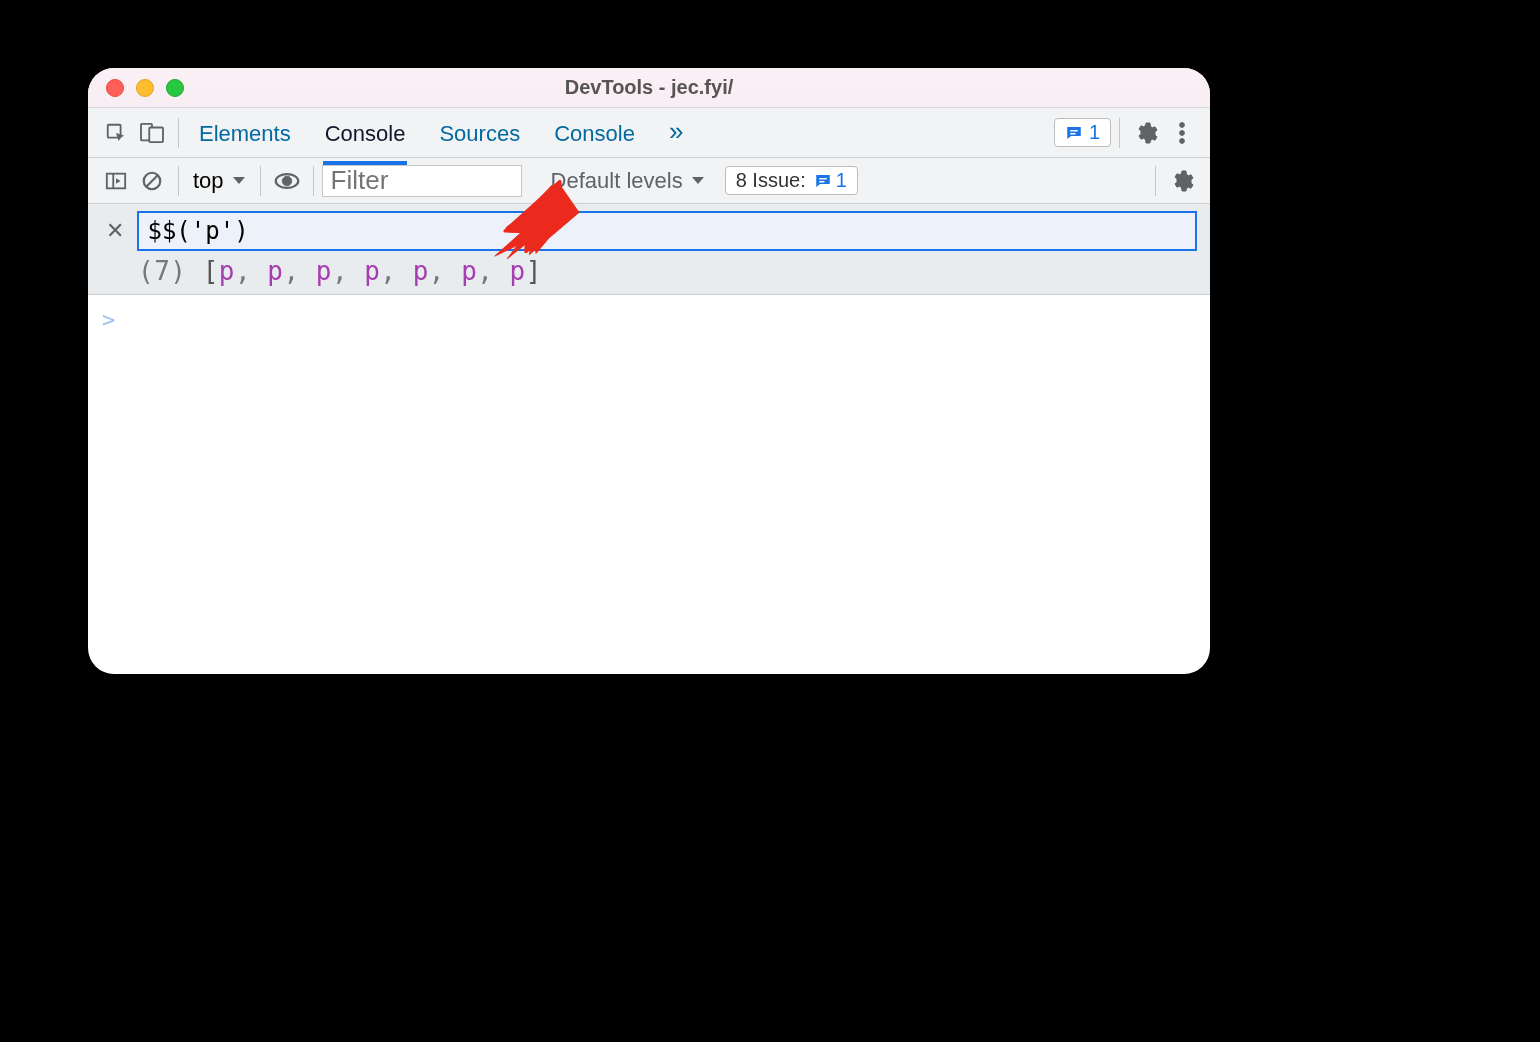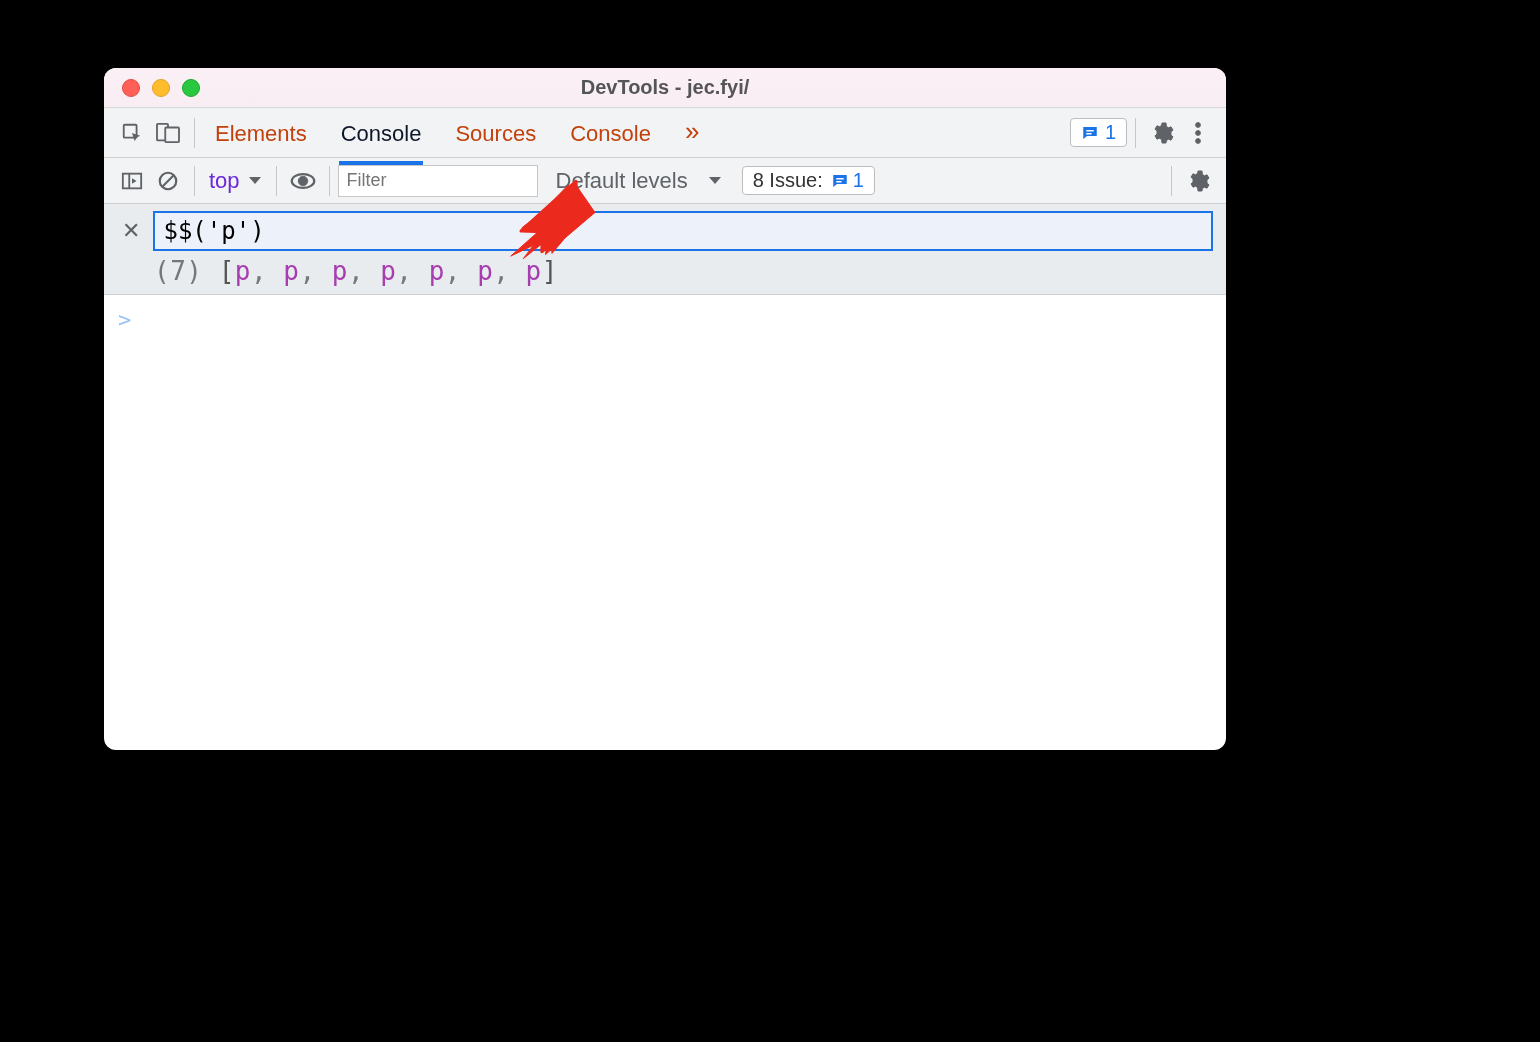--- a/index.html
+++ b/index.html
@@ -1,19 +1,19 @@
 <!DOCTYPE html>
 <html><head>
 <meta charset="utf-8">
 <style>
   * { box-sizing: border-box; margin: 0; padding: 0; }
   html, body { width: 1540px; height: 1042px; background: #000; font-family: -apple-system, "Helvetica Neue", Arial, sans-serif; overflow: hidden; }
   .window {
-    position: absolute; left: 104px; top: 68px; width: 1122px; height: 682px;
-    background: #fff; border-radius: 12px; box-shadow: 0 30px 50px rgba(0,0,0,0.55), 0 3px 10px rgba(0,0,0,0.25);
+    position: absolute; left: 88px; top: 68px; width: 1122px; height: 606px;
+    background: #fff; border-radius: 26px; box-shadow: 0 30px 50px rgba(0,0,0,0.55), 0 3px 10px rgba(0,0,0,0.25);
     display: flex; flex-direction: column; overflow: hidden;
   }
   .titlebar {
     height: 40px; background: linear-gradient(#fbf0f6,#f7edf3); border-bottom: 1px solid #d9d9d9;
     display: flex; align-items: center; position: relative;
   }
   .traffic { display: flex; gap: 12px; margin-left: 18px; }
   .tl-btn { width: 18px; height: 18px; border-radius: 50%; }
   .tl-close { background: #ff5f57; border: 1px solid #e24b41; }
   .tl-min  { background: #ffbd2e; border: 1px solid #e1a126; }
@@ -22,29 +22,29 @@
   .toolbar, .subbar {
     display: flex; align-items: center; background: #f1f3f4; border-bottom: 1px solid #cfcfcf;
     padding: 0 10px; color: #5f6368;
   }
   .toolbar { height: 50px; }
   .subbar  { height: 46px; }
   .ico-btn { width: 36px; height: 36px; display: flex; align-items: center; justify-content: center; border-radius: 4px; color:#5f6368; }
   .ico-btn svg { stroke: currentColor; }
   .divider { width: 1px; height: 30px; background: #c7c7c7; margin: 0 8px; }
   .tabs { display: flex; gap: 30px; margin-left: 10px; }
-  .tab { font-size: 22px; color: #c2410c; padding: 10px 2px 8px; position: relative; }
+  .tab { font-size: 22px; color: #0369a1; padding: 10px 2px 8px; position: relative; }
   .tab.active { color: #0f172a; }
   .tab.active::after { content:""; position:absolute; left:0; right:0; bottom:-10px; height:4px; background:#1a73e8; }
   .spacer { flex: 1; }
   .msg-badge { display:flex; align-items:center; gap:6px; border:1px solid #bdbdbd; background:#fff; border-radius:4px; padding:2px 10px; font-size:20px; color:#1a73e8; }
   .gear, .kebab { color:#5f6368; }
-  .ctx-sel { display:flex; align-items:center; gap:8px; font-size:22px; color:#6d28d9; padding:0 6px;}
-  .filter-input { width: 200px; height: 32px; border:1px solid #c7c7c7; background:#fff; padding:0 8px; font-size:18px; color:#777;}
-  .levels { display:flex; align-items:center; gap:20px; font-size:22px; color:#5f6368; }
+  .ctx-sel { display:flex; align-items:center; gap:8px; font-size:22px; color:#000000; padding:0 6px;}
+  .filter-input { width: 200px; height: 32px; border:1px solid #c7c7c7; background:#fff; padding:0 8px; font-size:26px; color:#777;}
+  .levels { display:flex; align-items:center; gap:8px; font-size:22px; color:#5f6368;margin-left:11px; }
   .issues-pill { display:flex; align-items:center; gap:8px; border:1px solid #bdbdbd; background:#fff; border-radius:4px; padding:2px 10px; font-size:20px; color:#333;}
   .issues-pill .msg-ic { color:#1a73e8; display:flex; align-items:center; gap:4px;}
   .eager-row { background:#e9ecee; border-bottom:1px solid #cfcfcf; padding: 8px 14px 8px 14px; }
   .eager-top { display:flex; align-items:center; gap:10px;}
   .eager-close { font-size:22px; color:#5f6368; font-weight:400; line-height:1; padding:0 4px; }
   .eager-input {
     flex: 1; border:1px solid #1a73e8; background:#edf2fa; padding: 4px 8px;
     font-family: ui-monospace, Menlo, Consolas, monospace; font-size:24px;
     outline: none; box-shadow: 0 0 0 1px #1a73e8;
   }

